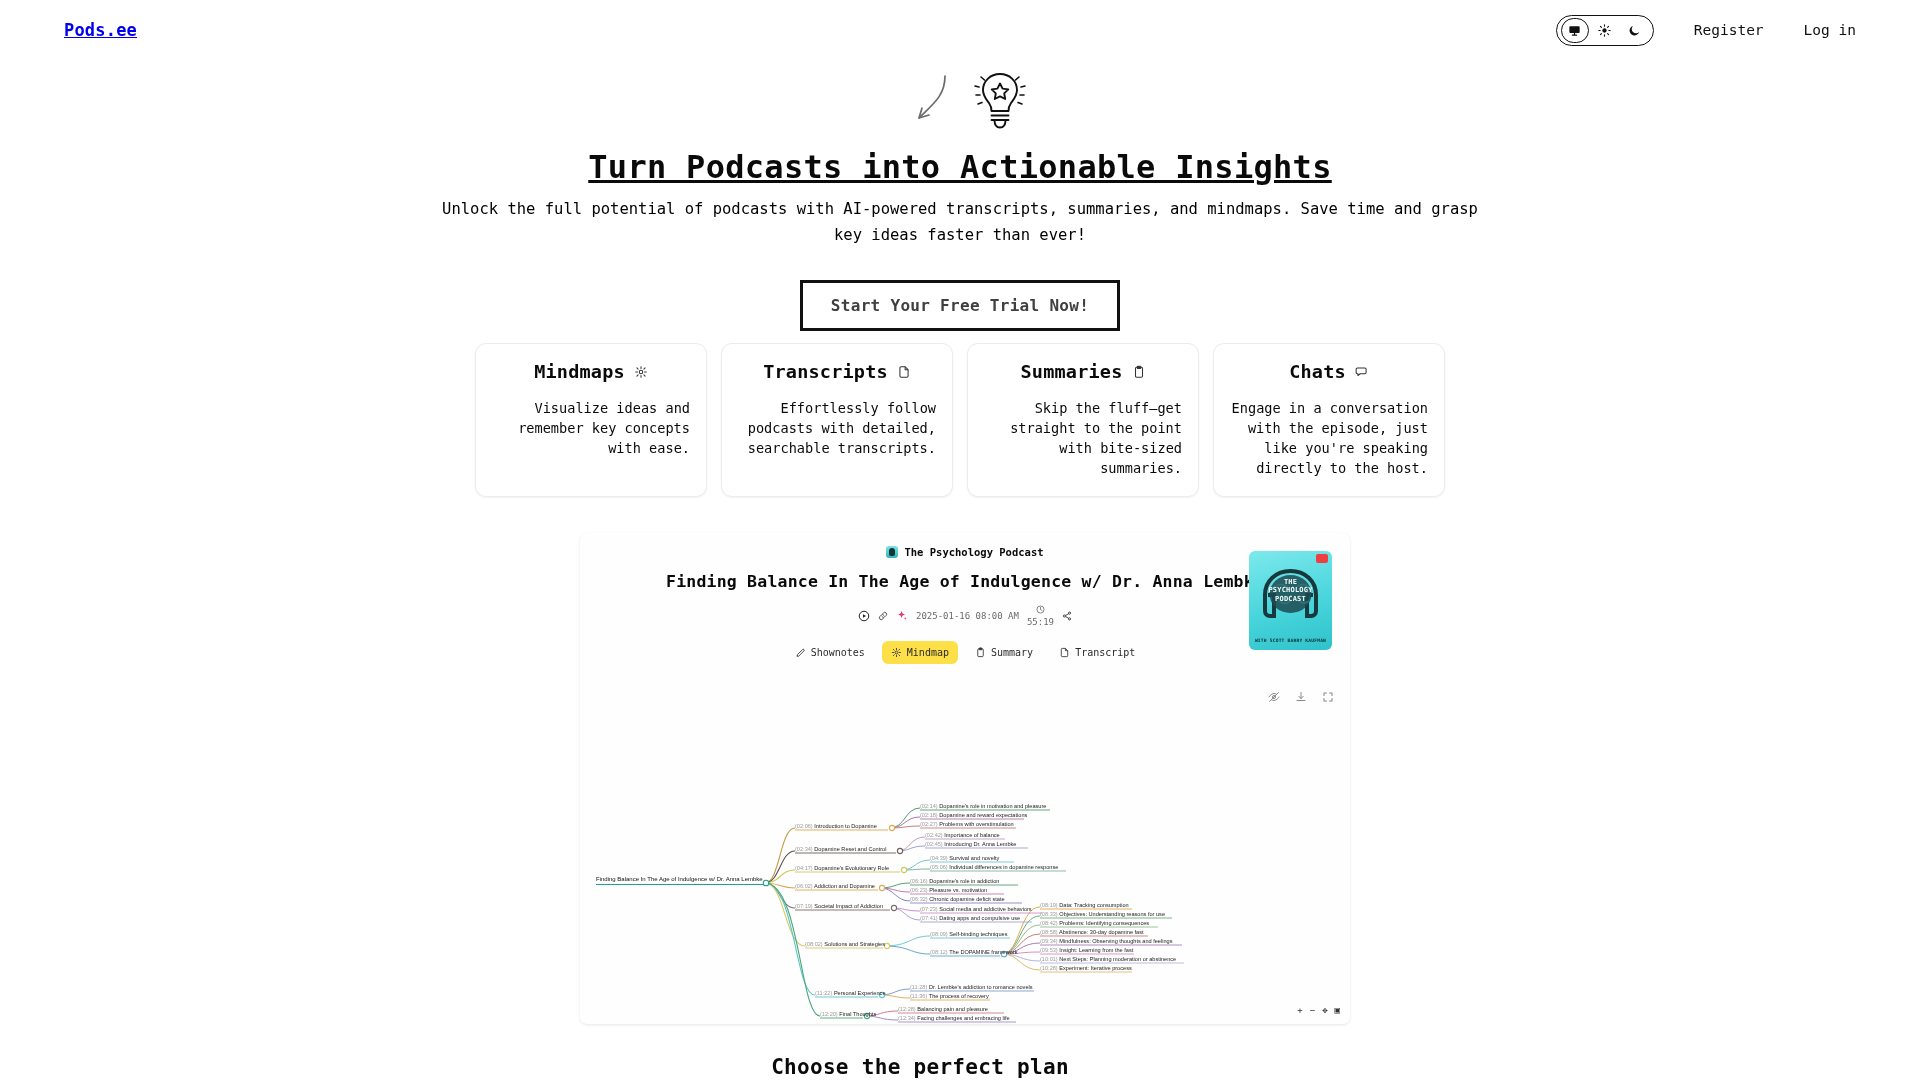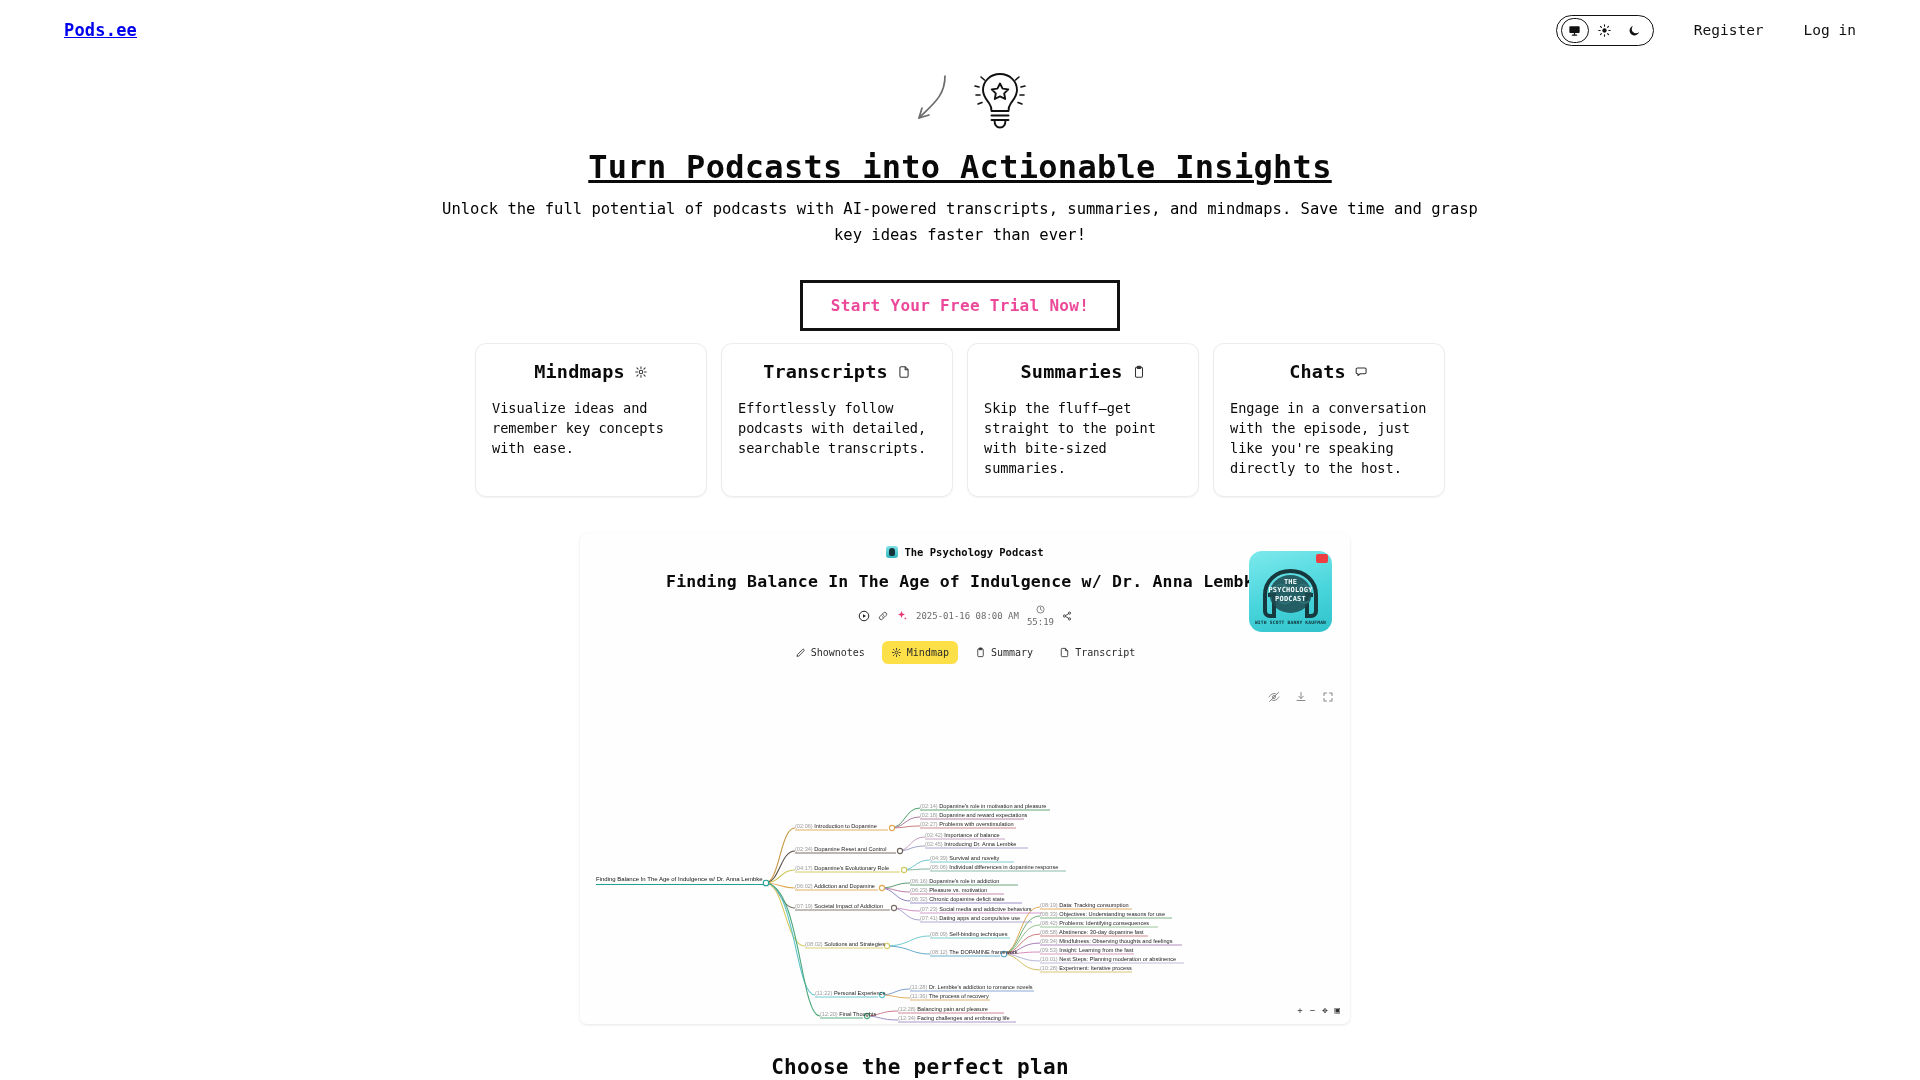--- a/index.html
+++ b/index.html
@@ -37,29 +37,29 @@
   
   .hero { position: absolute; top: 60px; left: 0; width: 1920px; text-align: center; }
   .bulb-wrap { height: 82px; display: flex; align-items: center; justify-content: center; gap: 6px; }
   .headline { font-size: 32px; font-weight: 700; letter-spacing: .3px; margin-top: 6px; text-decoration: underline; }
   .subhead {
     font-size: 15.5px; line-height: 26px; margin: 10px auto 0;
     width: 1040px; color: #000000;
   }
   .cta-wrap { margin-top: 32px; display: flex; justify-content: center; }
   .cta {
-    border: 3px solid #111; background: #fff; color: #ec4899;
+    border: 3px solid #111; background: #fff; color: #404040;
     font-family: inherit; font-size: 16px; font-weight: 700;
     padding: 13px 28px; cursor: pointer; letter-spacing: .3px;
   }
 
   
   .cards {
     position: absolute; top: 343px; left: 0; width: 1920px;
-    display: flex; justify-content: center; gap: 14px;
+    display: flex; justify-content: center; gap: 14px; text-align: right;
   }
   .card {
     width: 232px; min-height: 148px; background: #fff;
     border: 1px solid #ececec; border-radius: 11px;
     box-shadow: 0 1px 2px rgba(0,0,0,.05);
     padding: 17px 16px 18px;
   }
   .card-head {
     display: flex; align-items: center; justify-content: center; gap: 9px;
     font-size: 18.5px; font-weight: 700; letter-spacing: .2px;
@@ -102,22 +102,22 @@
     padding: 6px 9px; border-radius: 6px; cursor: pointer; color: #2a2a2a;
   }
   .demo-tab.active { background: #fde047; }
 
   .mm-tools {
     position: absolute; right: 16px; top: 158px;
     display: flex; gap: 15px; color: #8a8a8a;
   }
 
   .cover {
-    position: absolute; right: 18px; top: 18px; width: 83px; height: 81px;
-    border-radius: 13px; overflow: hidden;
+    position: absolute; right: 18px; top: 18px; width: 83px; height: 99px;
+    border-radius: 6px; overflow: hidden;
     background: linear-gradient(165deg,#7ce9ec 0%,#49d5dc 55%,#2fc2cb 100%);
   }
   .cover-txt {
     position: absolute; left: 0; right: 0; top: 27px; text-align: center;
     font-size: 7px; line-height: 8.4px; font-weight: 700; color: #f2fbfb;
     letter-spacing: .2px; z-index: 3;
   }
   .cover-sub {
     position: absolute; left: 0; right: 0; bottom: 7px; text-align: center;
     font-size: 4.6px; font-weight: 700; color: #0e2b30; letter-spacing: .2px; z-index:3;

